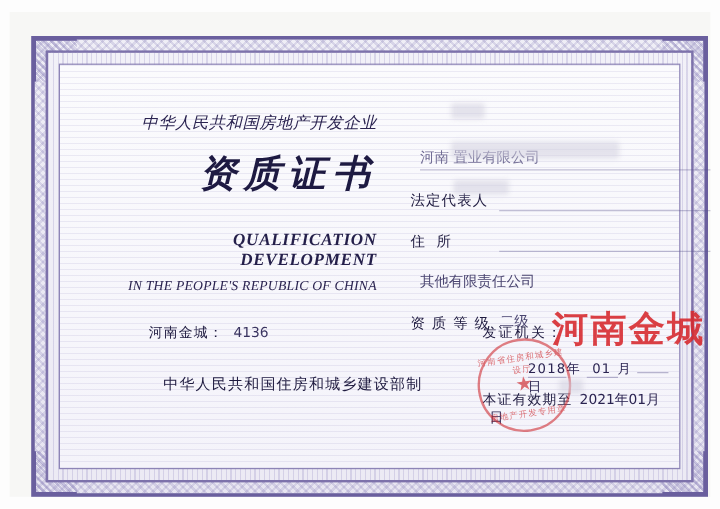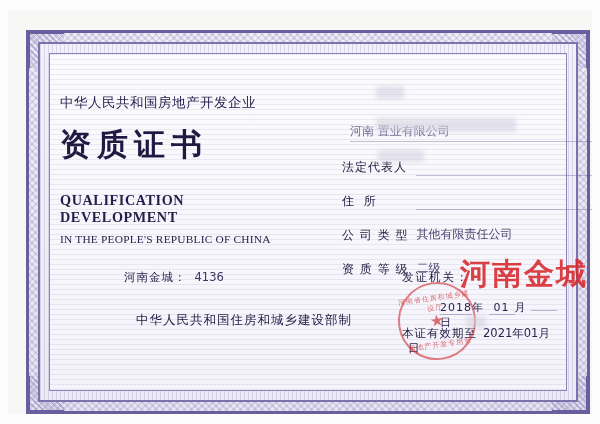--- a/index.html
+++ b/index.html
@@ -55,21 +55,21 @@
   .content{
     position:absolute;left:0;top:0;right:0;bottom:0;
   }
   
   .divider{
     position:absolute;left:255px;top:34px;width:1px;height:185px;
     background:transparent;
   }
   
   .left{
-    position:absolute;left:10px;top:40px;width:230px;text-align:left;color:#241f4a;
+    position:absolute;left:34px;top:40px;width:230px;text-align:right;color:#241f4a;font-style:italic;
   }
   .cn-sub{
     font-family:"DejaVu Sans", sans-serif;
     font-size:13.5px;letter-spacing:.5px;color:#2a2350;white-space:nowrap;
   }
   .cn-title{
     font-family:"DejaVu Sans", sans-serif;
     font-size:31px;font-weight:bold;letter-spacing:6px;color:#1e1a42;
     margin-top:12px;
   }
@@ -190,21 +190,20 @@
               </div>
               <div class="row">
                 <span class="lbl tight">法定代表人</span>
                 <span class="val blurred"></span>
               </div>
               <div class="row">
                 <span class="lbl">住    所</span>
                 <span class="val blurred"></span>
               </div>
               <div class="row">
-                <span class="lbl tight">公 司 类 型</span>
                 <span class="val plain">其他有限责任公司</span>
               </div>
               <div class="row">
                 <span class="lbl tight">资 质 等 级</span>
                 <span class="val plain">二级</span>
               </div>
             </div>
 
             <div class="watermark">河南金城</div>
 

